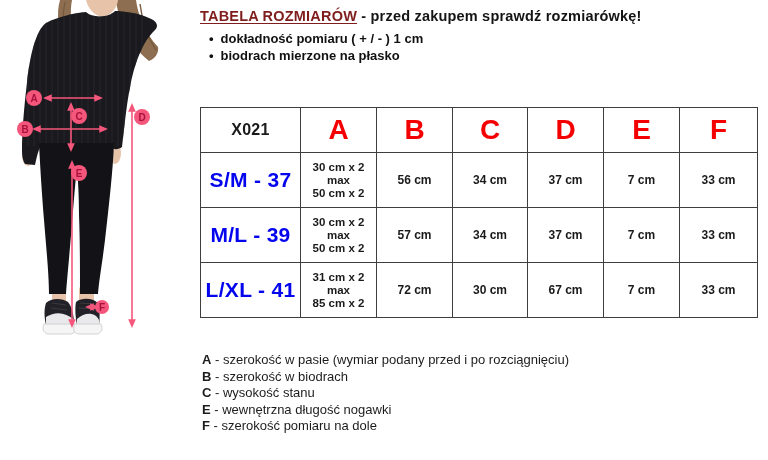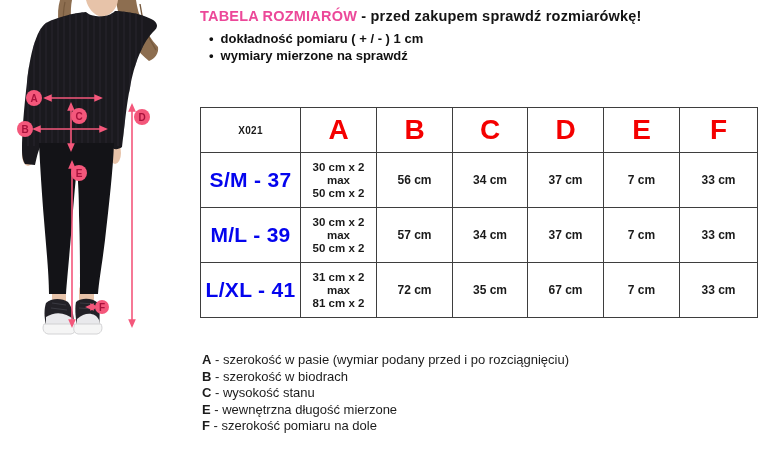--- a/index.html
+++ b/index.html
@@ -5,36 +5,36 @@
   html,body { margin:0; padding:0; background:#fff; }
   .canvas {
     position:relative; width:768px; height:460px; background:#ffffff;
     font-family:"Liberation Sans", sans-serif; overflow:hidden; color:#111;
   }
   .photo { position:absolute; left:0; top:0; }
 
   
   .header { position:absolute; left:200px; top:8px; width:560px; }
   .title-line { font-size:14.5px; font-weight:bold; letter-spacing:.2px; }
-  .title-red { color:#ec4899; text-underline-offset:2px; }
+  .title-red { color:#7f1d1d; text-decoration:underline; text-underline-offset:2px; }
   .title-rest { color:#141414;text-align:right; }
   .bullets { margin-top:7px; }
   .bullet-line { display:flex; align-items:baseline; font-size:13px; font-weight:bold; line-height:16.5px; padding-left:9px; }
   .bullet-dot { margin-right:7px; font-size:13px; }
 
   
   table.size-table {
     position:absolute; left:200px; top:107px; border-collapse:collapse; table-layout:fixed;
   }
   table.size-table td {
     border:1.6px solid #3e3e3e; text-align:center; vertical-align:middle; padding:0; overflow:hidden;
   }
   tr.head-row { height:45px; }
   tr.data-row { height:55px; }
-  td.code-cell { font-size:10px; font-weight:bold; color:#1a1a1a; letter-spacing:.3px; }
+  td.code-cell { font-size:16px; font-weight:bold; color:#1a1a1a; letter-spacing:.3px; }
   td.col-letter { font-size:28px; font-weight:bold; color:#f40000; }
   td.size-cell { font-size:21px; font-weight:bold; color:#0404ee; letter-spacing:.3px; }
   td.val { font-size:12px; font-weight:bold; color:#1a1a1a; }
   td.val-multi { font-size:11.5px; font-weight:bold; color:#1a1a1a; white-space:pre-line; line-height:13px;margin-top:48px; }
 
   
   .legend { position:absolute; left:202px; top:352px; font-size:13px; line-height:16.6px; color:#1c1c1c; }
   .legend-line b { font-weight:bold; }
 </style>
 </head>
@@ -146,21 +146,21 @@
     <div class="title-line">
       <span class="title-red">TABELA ROZMIARÓW</span><span class="title-rest"> - przed zakupem sprawdź rozmiarówkę!</span>
     </div>
     <div class="bullets">
       <div class="bullet-line">
         <span class="bullet-dot">•</span>
         <span>dokładność pomiaru ( + / - ) 1 cm</span>
       </div>
       <div class="bullet-line">
         <span class="bullet-dot">•</span>
-        <span>wymiary mierzone na sprawdź</span>
+        <span>biodrach mierzone na płasko</span>
       </div>
     </div>
   </div>
 
   <table class="size-table">
     <colgroup>
       <col style="width:100px">
         <col style="width:76px">
         <col style="width:76px">
       <col style="width:75px">
@@ -197,31 +197,31 @@
       <td class="val">57 cm</td>
       <td class="val">34 cm</td>
       <td class="val">37 cm</td>
       <td class="val">7 cm</td>
       <td class="val">33 cm</td>
     </tr>
     <tr class="data-row">
       <td class="size-cell">L/XL - 41</td>
       <td class="val-multi">31 cm x 2
 max
-81 cm x 2</td>
+85 cm x 2</td>
       <td class="val">72 cm</td>
-      <td class="val">35 cm</td>
+      <td class="val">30 cm</td>
       <td class="val">67 cm</td>
       <td class="val">7 cm</td>
       <td class="val">33 cm</td>
     </tr>
   </tbody>
     </table>
 
   <div class="legend">
     <div class="legend-line"><b>A</b><span> - szerokość w pasie (wymiar podany przed i po rozciągnięciu)</span></div>
     <div class="legend-line"><b>B</b><span> - szerokość w biodrach</span></div>
     <div class="legend-line"><b>C</b><span> - wysokość stanu</span></div>
-    <div class="legend-line"><b>E</b><span> - wewnętrzna długość mierzone</span></div>
+    <div class="legend-line"><b>E</b><span> - wewnętrzna długość nogawki</span></div>
     <div class="legend-line"><b>F</b><span> - szerokość pomiaru na dole</span></div>
   </div>
 
 </div>
 
 </body></html>

